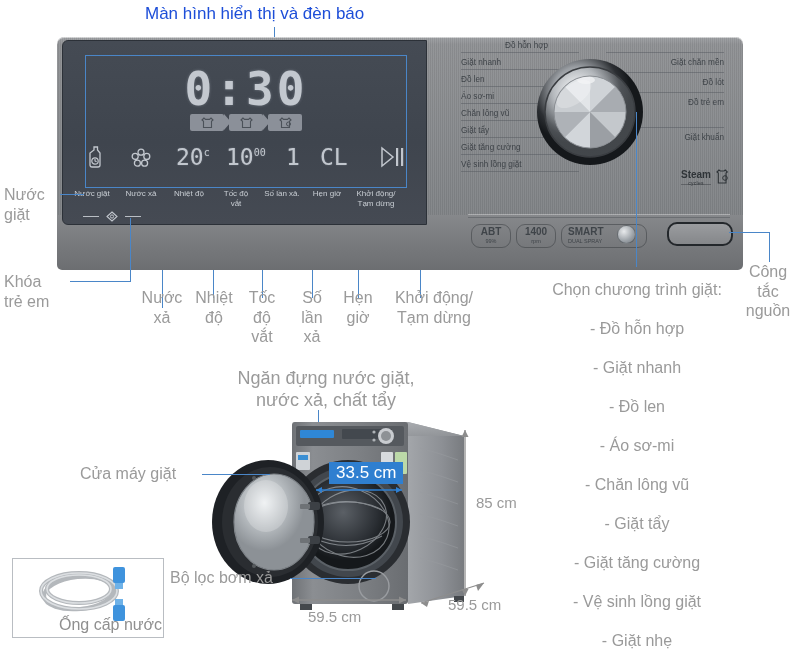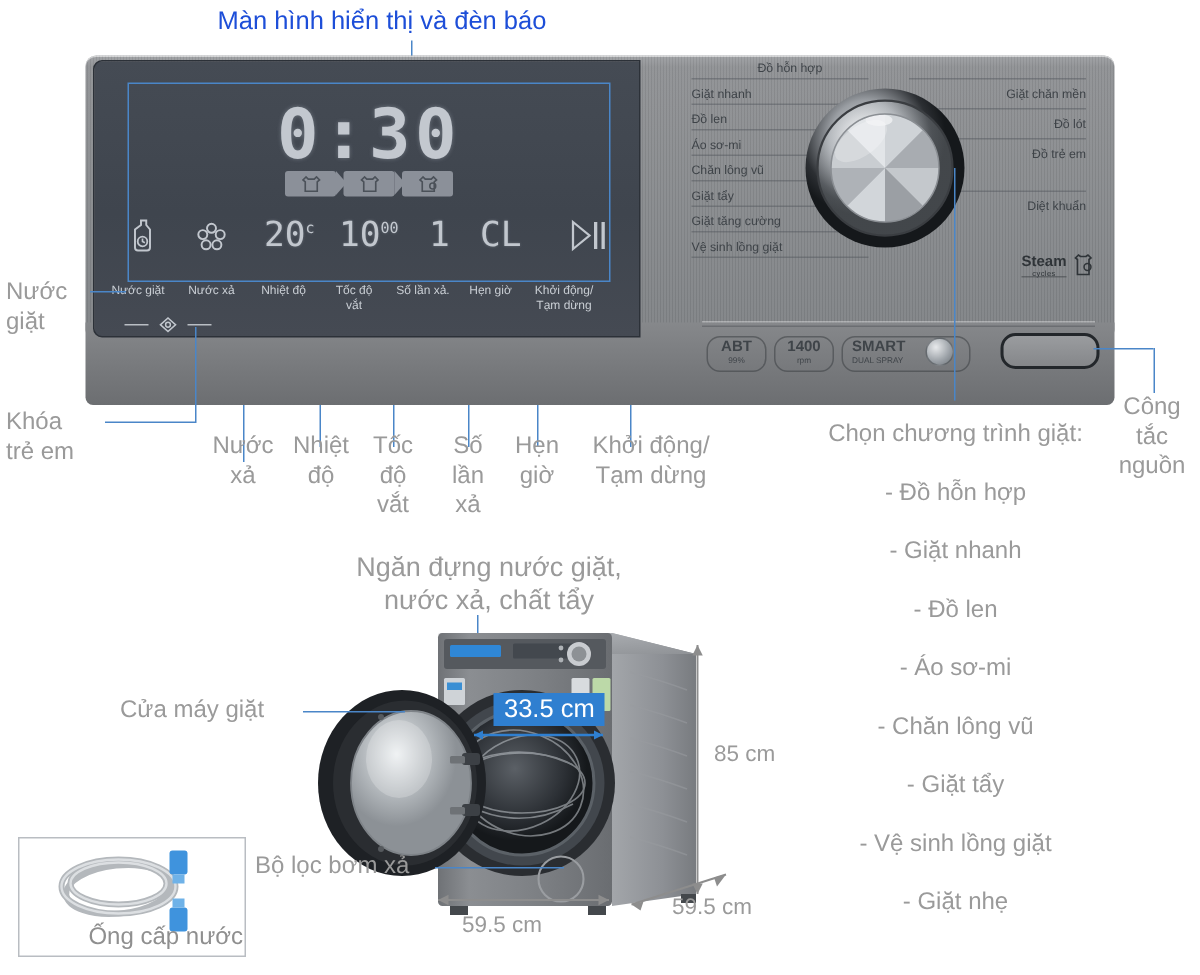--- a/index.html
+++ b/index.html
@@ -267,21 +267,21 @@
   <div class="prog-rule" style="left:461px;top:154px;width:108px;"></div>
   <div class="prog" style="left:461px;top:160px;">Vệ sinh lồng giặt</div>
   <div class="prog-rule" style="left:461px;top:171px;width:118px;"></div>
 
   <div class="prog prog-r" style="left:604px;top:58px;width:120px;">Giặt chăn mền</div>
   <div class="prog-rule" style="left:606px;top:52px;width:118px;"></div>
   <div class="prog prog-r" style="left:624px;top:78px;width:100px;">Đồ lót</div>
   <div class="prog-rule" style="left:614px;top:72px;width:110px;"></div>
   <div class="prog prog-r" style="left:614px;top:98px;width:110px;">Đồ trẻ em</div>
   <div class="prog-rule" style="left:612px;top:92px;width:112px;"></div>
-  <div class="prog prog-r" style="left:614px;top:133px;width:110px;">Diệt khuẩn</div>
+  <div class="prog prog-r" style="left:614px;top:133px;width:110px;">Giặt khuẩn</div>
   <div class="prog-rule" style="left:610px;top:127px;width:114px;"></div>
 
   <div id="dial">
     <svg width="108" height="108" viewBox="0 0 108 108">
       <defs>
         <radialGradient id="ring" cx="38%" cy="30%">
           <stop offset="0%" stop-color="#dfe2e5"></stop>
           <stop offset="45%" stop-color="#9a9ea3"></stop>
           <stop offset="80%" stop-color="#2c2f33"></stop>
           <stop offset="100%" stop-color="#15181b"></stop>
@@ -379,20 +379,21 @@
 
   <div class="vline" style="left:636px;top:112px;height:155px;"></div>
   <div class="lbl" id="prog-callout" style="left:506px;top:260px;width:262px;font-size:16px;text-align:center;">
     <div>Chọn chương trình giặt:</div>
     <div>- Đồ hỗn hợp</div>
     <div>- Giặt nhanh</div>
     <div>- Đồ len</div>
     <div>- Áo sơ-mi</div>
     <div>- Chăn lông vũ</div>
     <div>- Giặt tẩy</div>
+    <div>- Giặt tăng cường</div>
     <div>- Vệ sinh lồng giặt</div>
     <div>- Giặt nhẹ</div>
     
     
     
     
     
     
     
   </div>

